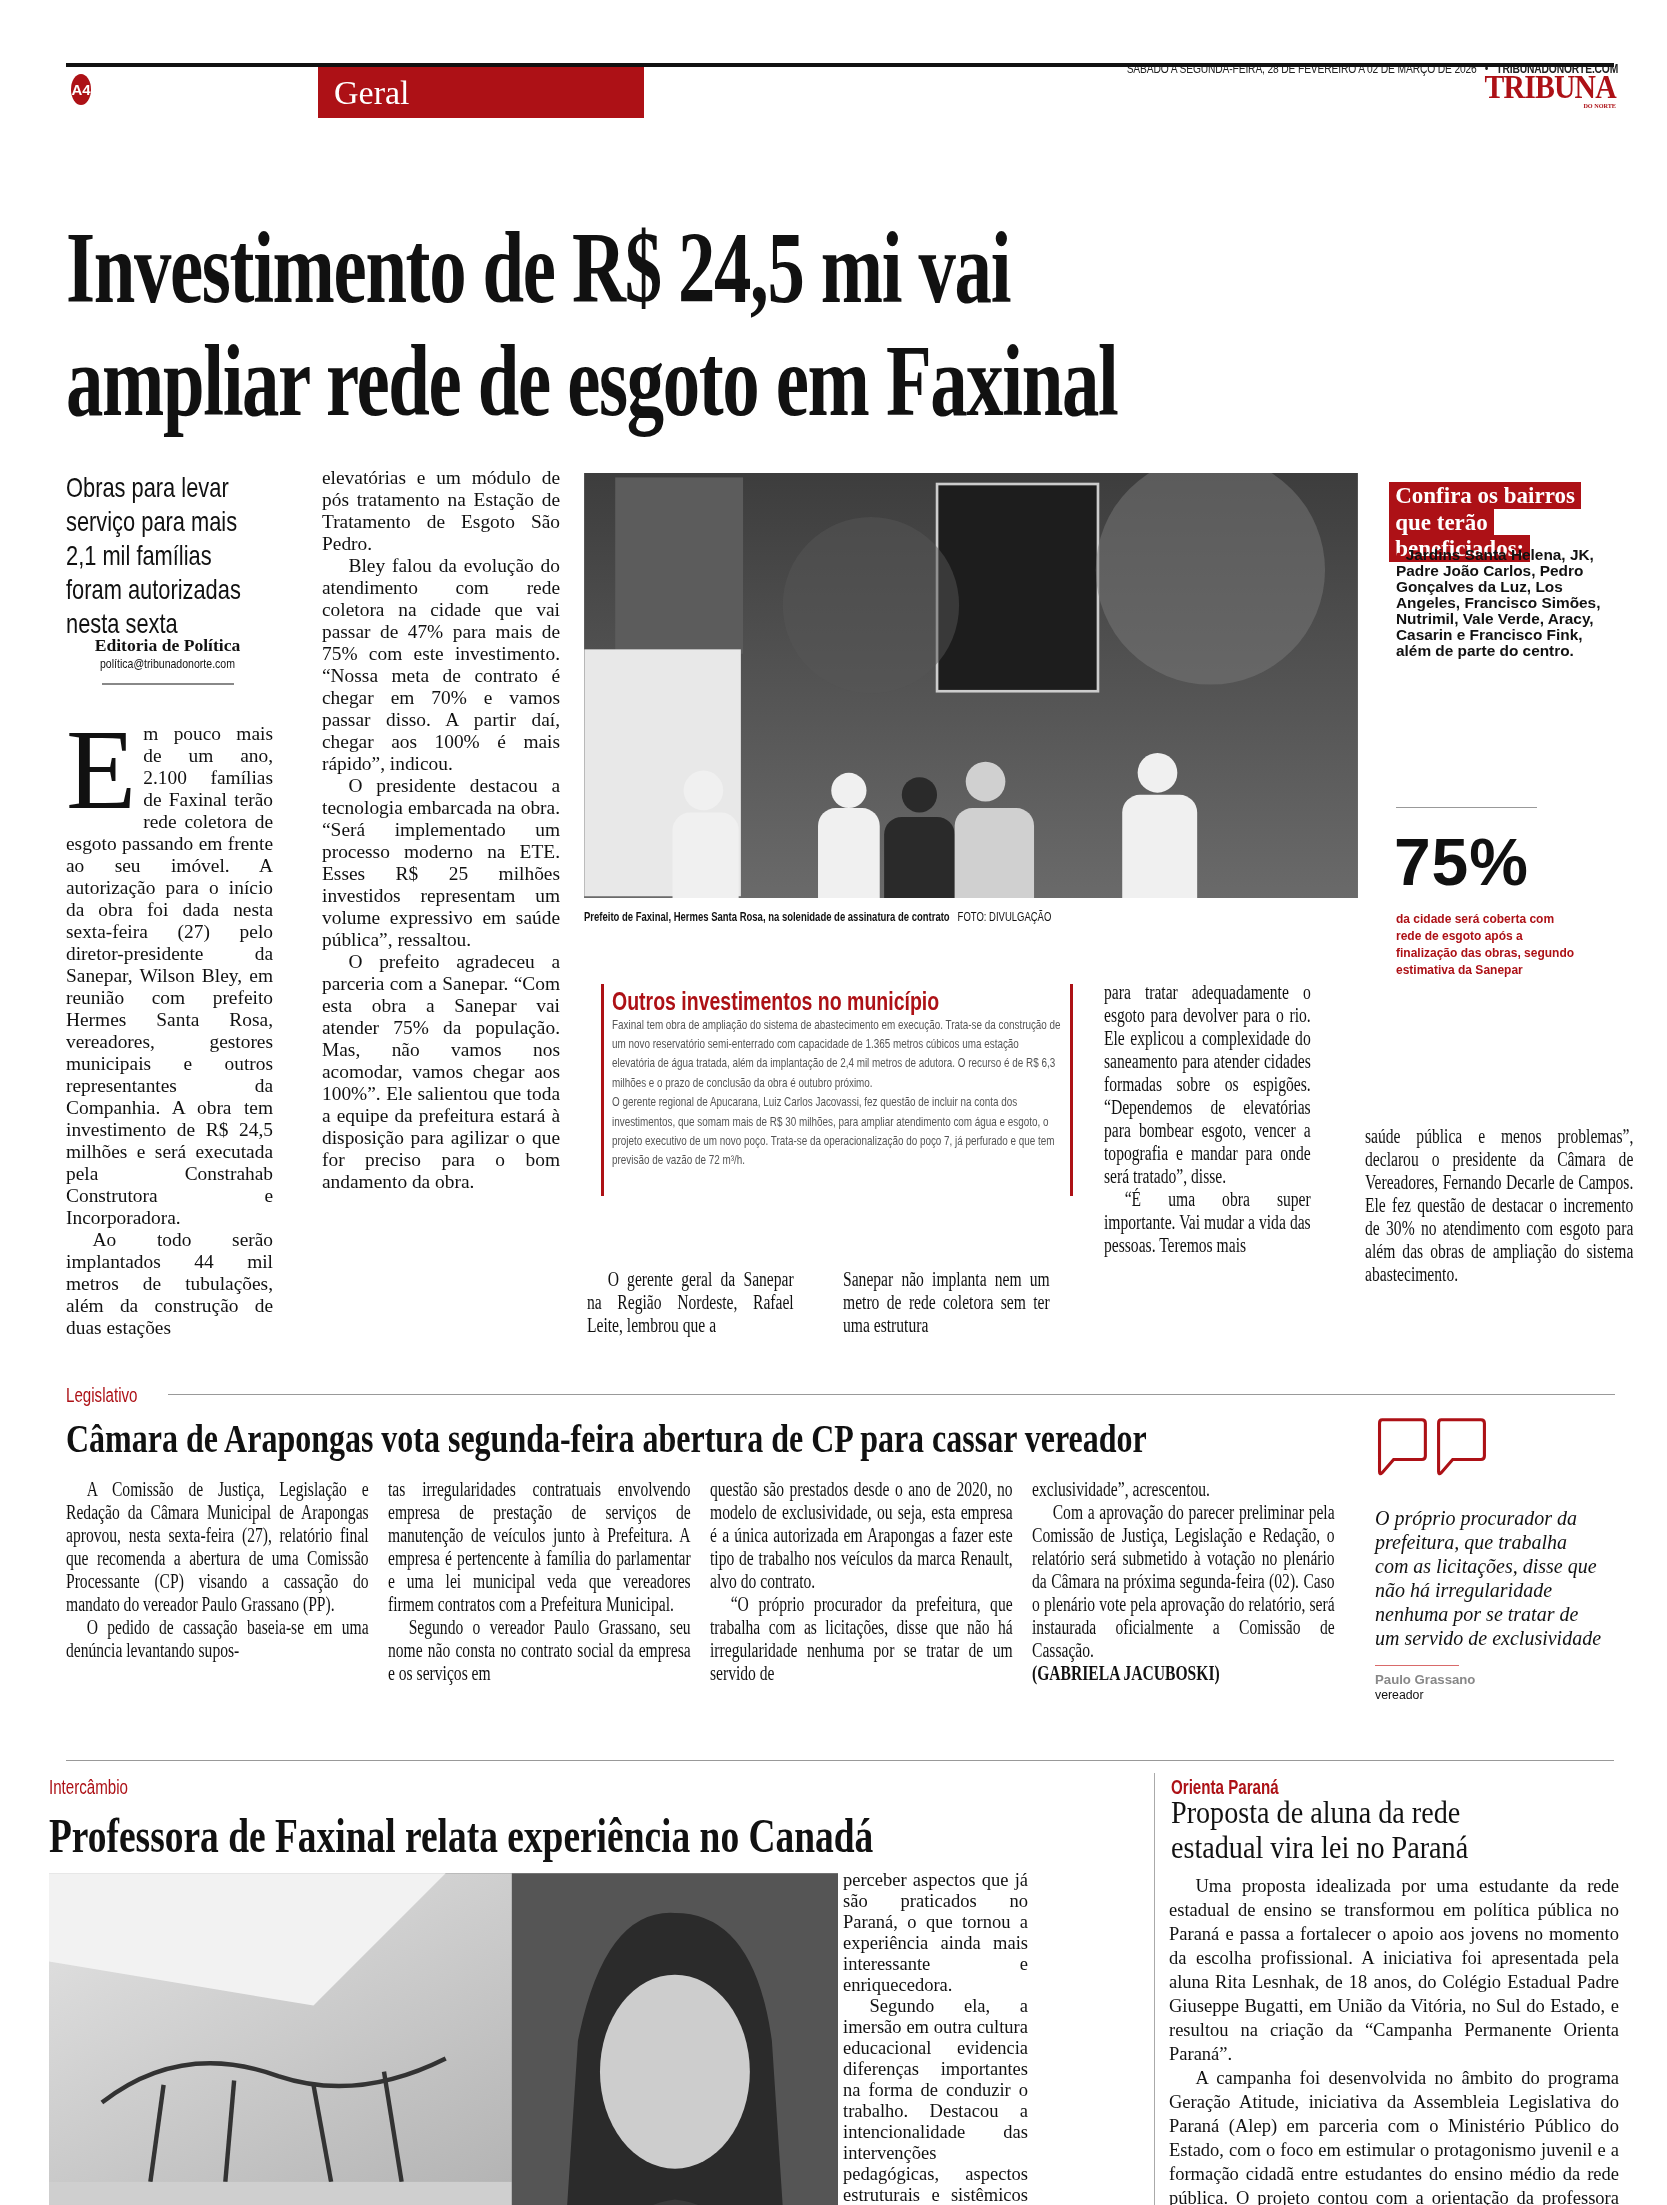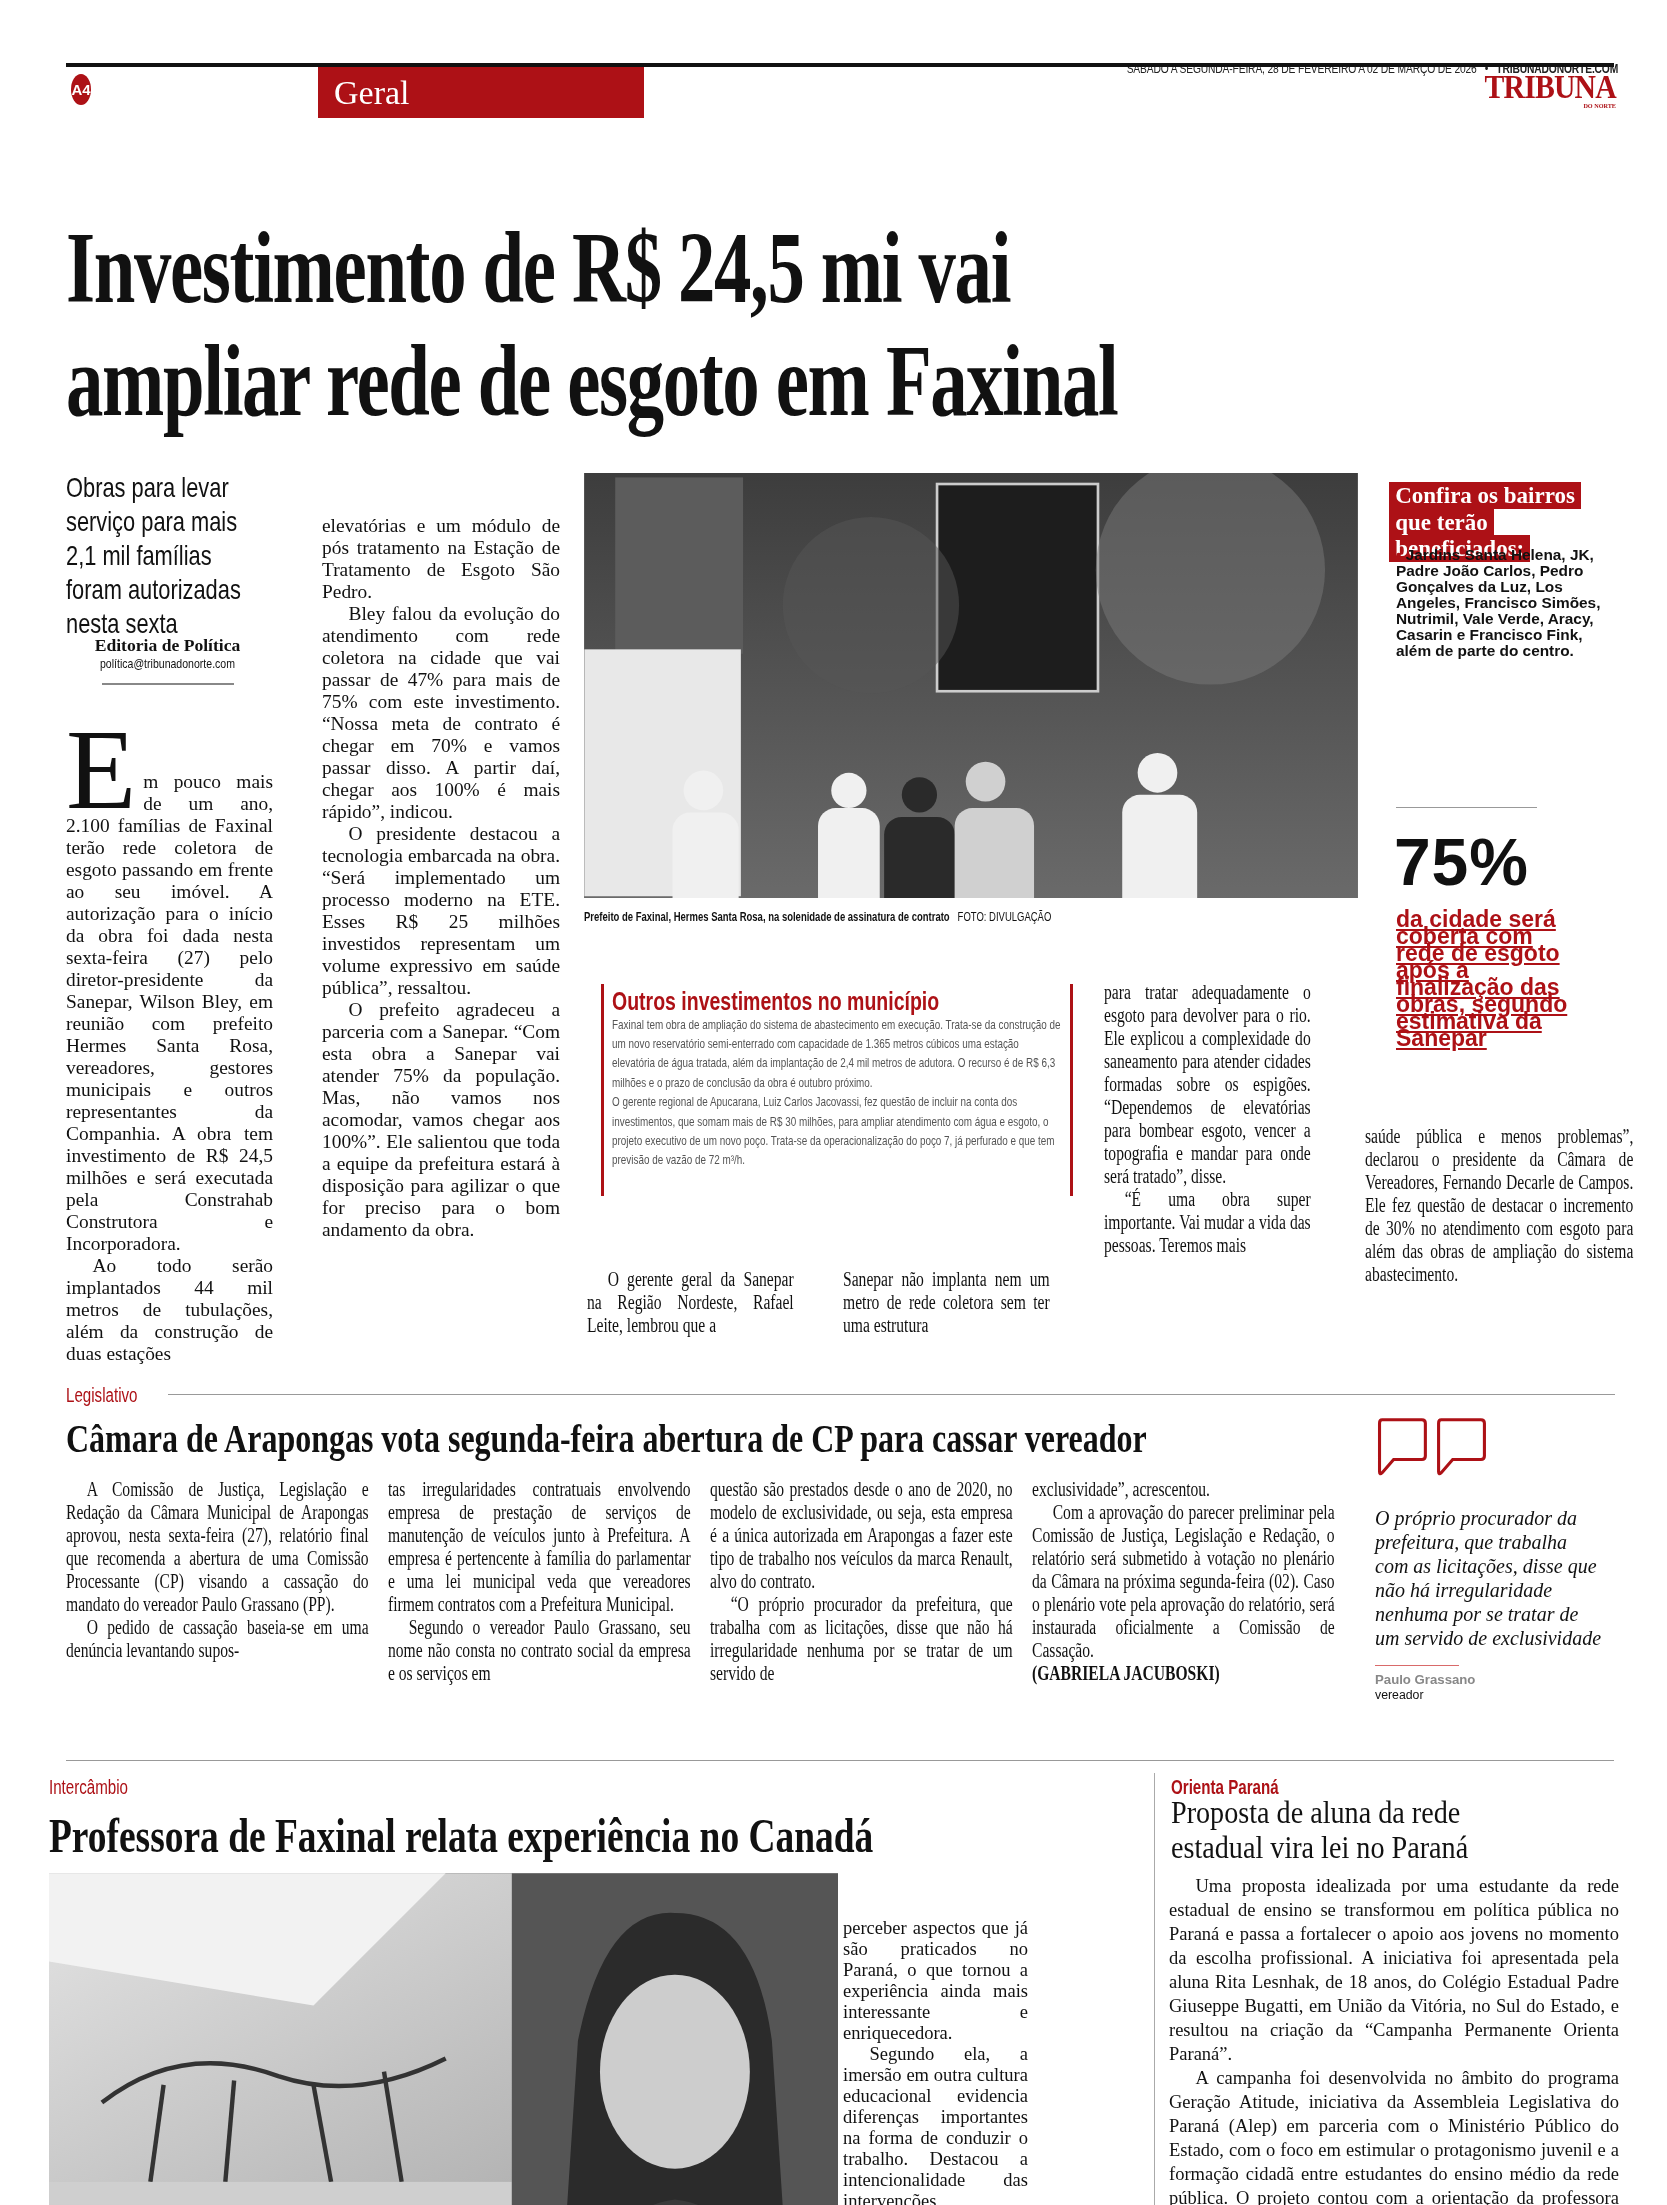--- a/index.html
+++ b/index.html
@@ -21,34 +21,34 @@
   .headline { left: 66px; top: 212px; width: 1570px; font-family: "Liberation Serif", serif; font-weight: 700; font-size: 101px; line-height: 113px; letter-spacing: -1.8px; transform: scaleX(0.74); transform-origin: left top; white-space: nowrap; }
 
   .subhead { left: 66px; top: 471px; width: 203px; font-family: "Liberation Sans", sans-serif; font-size: 28px; line-height: 34px; transform: scaleX(0.78); transform-origin: left top; width: 265px; }
   .byline { left: 66px; top: 635px; width: 203px; text-align: center; }
   .byline .name { font-weight: 700; font-size: 17.6px; }
   .byline .email { font-family: "Liberation Sans", sans-serif; font-size: 13.2px; transform: scaleX(0.8); display:block; }
   .byline .rule { margin: 12.3px auto 0; width: 132px; height: 2.2px; background: #888; }
 
   .col { font-size: 19.4px; line-height: 22px; text-align: justify; hyphens: auto; }
   .col p { text-indent: 26.5px; }
-  .col p.noind { text-indent: 0; margin-top: 48px; }
+  .col p.noind { text-indent: 0; }
   .dropcap { float: left; font-size: 115px; line-height: 88px; margin: 2.6px 7px 0 0; font-weight: 400; }
 
   .photo1 { left: 584px; top: 473px; width: 774px; height: 425px; background: #777; overflow: hidden; }
   .caption { font-family: "Liberation Sans", sans-serif; font-weight: 700; font-size: 13.2px; transform: scaleX(0.72); transform-origin: left top; white-space: nowrap; }
   .caption .credit { font-weight: 400; }
 
   .boxlead { left: 1389px; top: 483px; width: 207px; }
   .boxlead span { background: #ad1116; color: #fff; font-weight: 700; font-size: 23px; line-height: 26.5px; padding: 0.9px 6.2px; -webkit-box-decoration-break: clone; box-decoration-break: clone; }
   .bairros { left: 1396px; top: 547px; width: 221px; font-family: "Liberation Sans", sans-serif; font-weight: 700; font-size: 15.4px; line-height: 16px; }
   .bairros .dot { color: #ad1116; }
   .sep { left: 1396px; top: 807px; width: 141px; height: 0.9px; background: #999; }
   .bignum { left: 1394px; top: 829px; font-family: "Liberation Sans", sans-serif; font-weight: 900; font-size: 66px; letter-spacing: 0.9px; line-height: 66px; }
-  .bignum-desc { left: 1396px; top: 911px; width: 185px; color: #ad1116; font-family: "Liberation Sans", sans-serif; font-weight: 700; font-size: 23px; line-height: 17px; text-decoration: underline; }
+  .bignum-desc { left: 1396px; top: 911px; width: 185px; color: #ad1116; font-family: "Liberation Sans", sans-serif; font-weight: 700; font-size: 12px; line-height: 17px; }
 
   .box2 { left: 601px; top: 984px; width: 472px; height: 212px; border-left: 3.5px solid #ad1116; border-right: 3.5px solid #ad1116; padding: 3.5px 8px; }
   .box2 h3 { color: #ad1116; font-family: "Liberation Sans", sans-serif; font-weight: 700; font-size: 25px; transform: scaleX(0.78); transform-origin: left; white-space: nowrap; line-height: 27px; }
   .box2 p { font-family: "Liberation Sans", sans-serif; font-size: 13.2px; line-height: 19.4px; color: #555; transform: scaleX(0.75); transform-origin: left top; width: 133%; }
 
   .narrow { font-size: 20px; line-height: 23px; text-align: justify; transform: scaleX(0.78); transform-origin: left top; }
   .narrow p { text-indent: 26.5px; }
   .narrow p.noind { text-indent: 0; }
 
   .divider { height: 1.3px; background: #999; }

